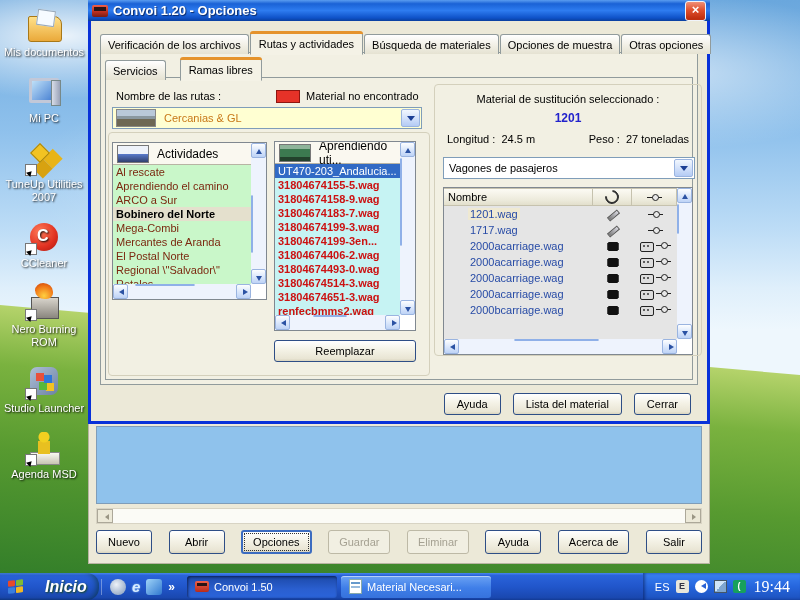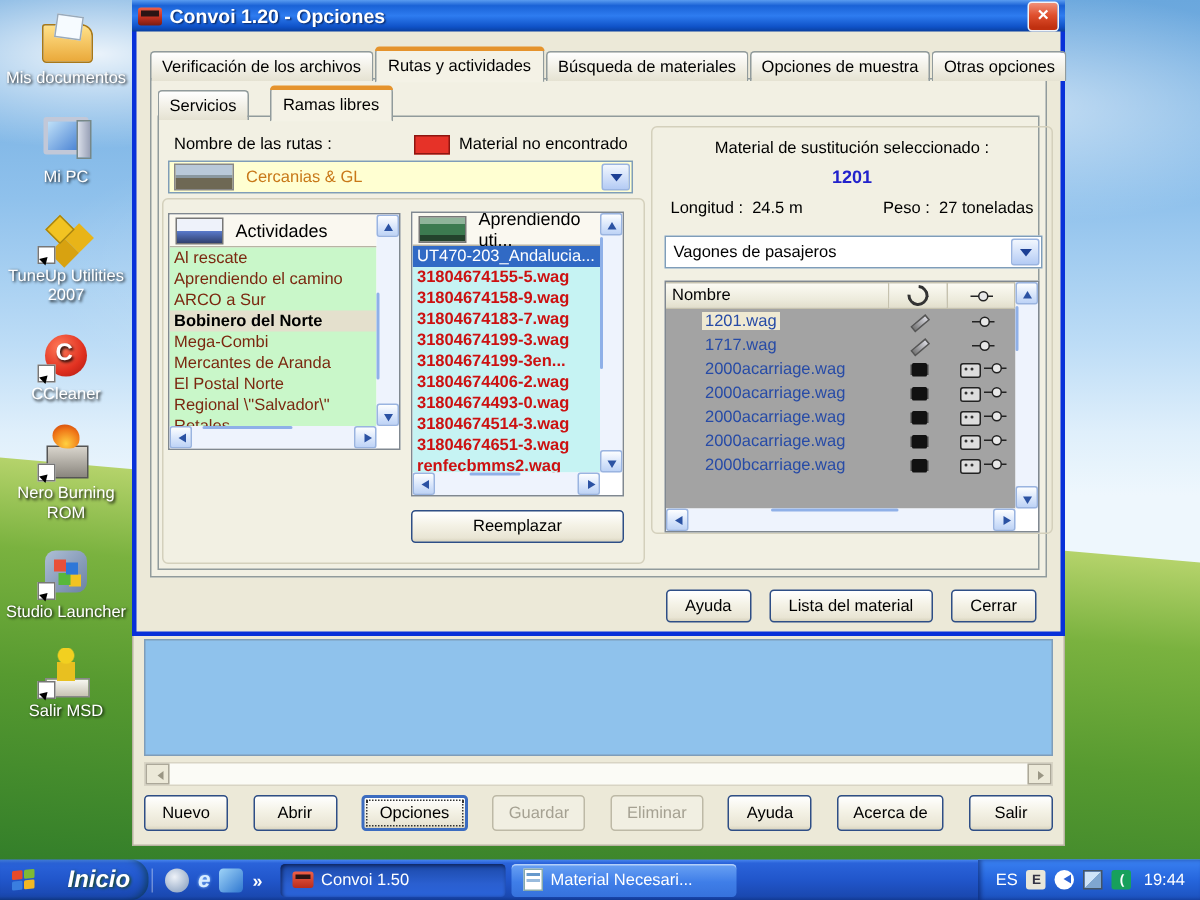--- a/index.html
+++ b/index.html
@@ -104,21 +104,21 @@
   .mat .li{color:#cc1111;font-weight:bold;}
   .mat .li.selected{background:#316ac5;color:#fff;font-weight:normal;}
   .lvscroll{position:absolute;right:0;top:0;bottom:15px;width:15px;background:#eef3fd;}
   .lhscroll{position:absolute;left:0;right:15px;bottom:0;height:15px;background:#eef3fd;}
 
   
   .ttable{position:absolute;border:1px solid #808890;background:#fff;box-sizing:border-box;overflow:hidden;}
   .thead{position:absolute;left:0;top:0;right:15px;height:18px;display:flex;}
   .th{border:1px solid #c6c2ae;border-left:none;background:linear-gradient(180deg,#fcfbf4,#eceadb 70%,#e2dfcc);
      display:flex;align-items:center;padding:0 4px;box-sizing:border-box;}
-  .trows{position:absolute;left:0;top:18px;right:15px;bottom:15px;background:#a3a3a3;overflow:hidden;}
+  .trows{position:absolute;left:0;top:18px;right:15px;bottom:15px;background:#e5e5e5;overflow:hidden;}
   .trow{height:16px;display:flex;align-items:center;}
   .tname{width:150px;padding-left:24px;box-sizing:border-box;color:#274ba6;white-space:nowrap;overflow:hidden;}
   .tname .nm{padding:0 2px;}
   .trow.selected .nm{background:#efe9d2;}
   .tc{width:40px;display:flex;justify-content:center;}
   .tc2{width:44px;display:flex;justify-content:center;gap:2px;}
   .ic-pencil{width:13px;height:11px;position:relative;}
   .ic-pencil::before{content:"";position:absolute;left:0;top:4px;width:11px;height:3px;border:1px solid #555;
      background:linear-gradient(90deg,#777,#d8d8e0);transform:rotate(-40deg);}
   .ic-chip{width:10px;height:9px;background:#111;border-radius:1px;box-shadow:-2px 0 0 -1px #444,2px 0 0 -1px #444;}
@@ -167,21 +167,21 @@
   .ticon-doc{width:11px;height:13px;background:#fff;border:1px solid #8aa;flex:none;position:relative;}
   .ticon-doc::before{content:"";position:absolute;left:1px;top:2px;right:1px;height:2px;background:#69c;box-shadow:0 4px 0 #9bd;}
   .tray{margin-left:auto;height:27px;display:flex;align-items:center;gap:6px;padding:0 10px 0 12px;
     background:linear-gradient(180deg,#3a81f2 0%,#2666dd 50%,#1c51bd 100%);box-shadow:inset 2px 0 3px rgba(0,10,60,.45);color:#fff;}
   .trayicon{width:13px;height:13px;flex:none;}
   .tr-kbd{background:#e8e6da;color:#334;font-size:9px;font-weight:bold;line-height:13px;text-align:center;border-radius:2px;}
   .tr-hide{background:#fff;border-radius:50%;position:relative;}
   .tr-hide::before{content:"";position:absolute;left:3px;top:3px;border:3.5px solid transparent;border-right:5px solid #2a62d4;}
   .tr-net{background:linear-gradient(135deg,#cfe4f8 50%,#7fa6d0 50%);border:1px solid #456;box-sizing:border-box;}
   .tr-app{background:#17a05c;border-radius:2px;color:#fff;font-size:9px;font-weight:bold;line-height:13px;text-align:center;}
-  .clock{font-size:11px;margin-left:2px;}
+  .clock{font-size:16px;margin-left:2px;font-family:Liberation Serif, serif;}
 
   .redswatch{position:absolute;width:22px;height:11px;background:#e63228;border:1px solid #8e1610;}
   .lab{position:absolute;white-space:nowrap;}
   .footerbtns{position:absolute;right:16px;bottom:6px;display:flex;gap:12px;}
 </style>
 </head>
 <body>
 
 <div id="screen">
 
@@ -225,21 +225,21 @@
         <div class="img studio">
           <i class="sc"></i>
         </div>
         <div class="lbl">Studio Launcher</div>
       </div>
 
       <div class="dicon">
         <div class="img agenda">
           <i class="sc"></i>
         </div>
-        <div class="lbl">Salir MSD</div>
+        <div class="lbl">Agenda MSD</div>
       </div>
     </div>
 
   <div class="bgwin">
     <div class="bluepanel"></div>
     <div class="classic-hscroll">
       <i class="cbtnq lt"></i>
       <i class="cbtnq rt"></i>
     </div>
     <div class="bgbtns">

